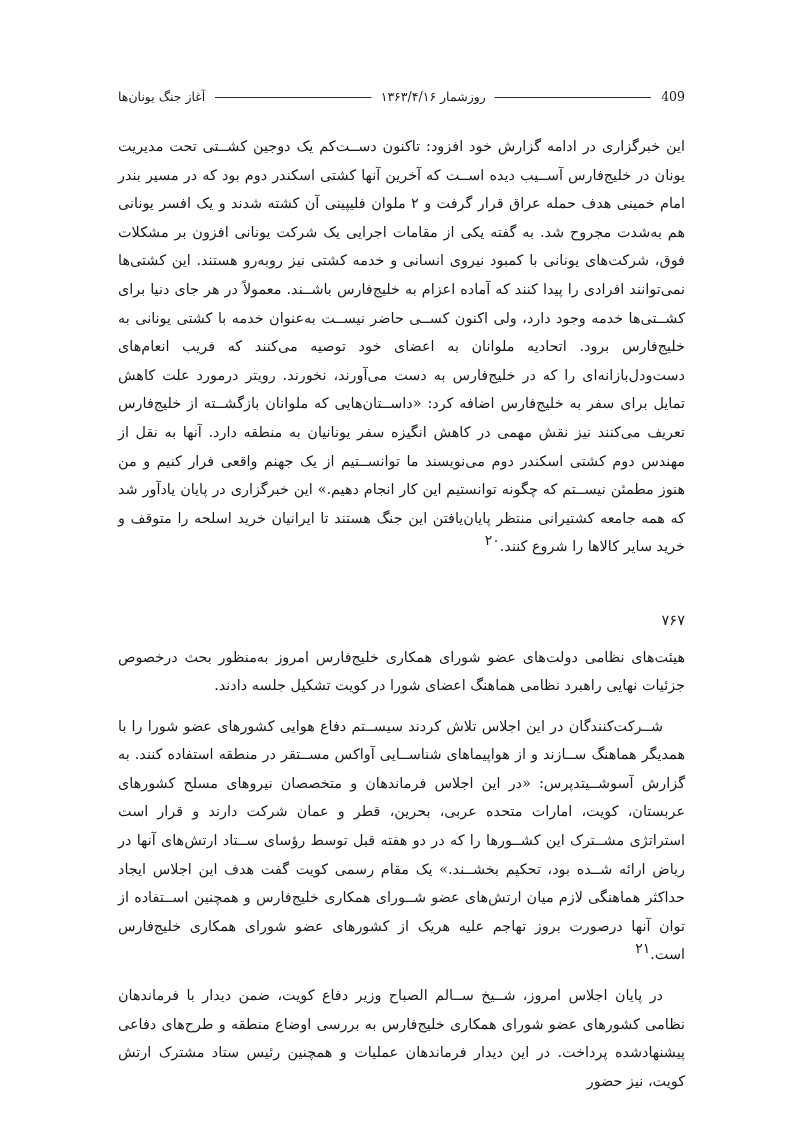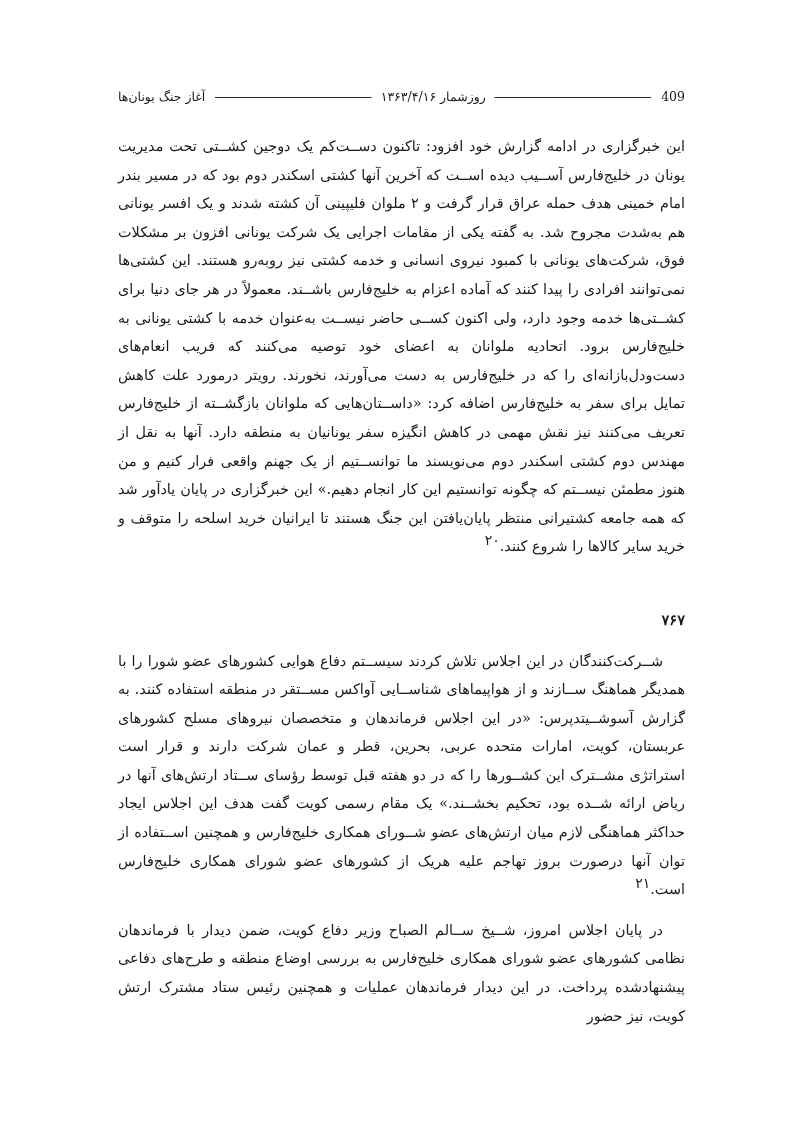--- a/index.html
+++ b/index.html
@@ -82,21 +82,21 @@
     text-align: justify;
   }
   p.indent {
     text-indent: 22px;
     margin-top: 12px;
   }
   .section-num {
     margin-top: 34px;
     margin-bottom: 8px;
     font-size: 14.6px;
-    font-weight: bold;
+    font-weight: normal;
     line-height: 28.6px;
     text-align: right;
   }
   .gap {
     height: 11px;
   }
   sup {
     font-size: 14px;
     vertical-align: super;
     line-height: 0;
@@ -118,20 +118,21 @@
 
   <div class="content">
 
 
     <p><span>این خبرگزاری در ادامه گزارش خود افزود: تاکنون دســت‌کم یک دوجین کشــتی تحت مدیریت یونان در خلیج‌فارس آســیب دیده اســت که آخرین آنها کشتی اسکندر دوم بود که در مسیر بندر امام خمینی هدف حمله عراق قرار گرفت و ۲ ملوان فلیپینی آن کشته شدند و یک افسر یونانی هم به‌شدت مجروح شد. به گفته یکی از مقامات اجرایی یک شرکت یونانی افزون بر مشکلات فوق، شرکت‌های یونانی با کمبود نیروی انسانی و خدمه کشتی نیز روبه‌رو هستند. این کشتی‌ها نمی‌توانند افرادی را پیدا کنند که آماده اعزام به خلیج‌فارس باشــند. معمولاً در هر جای دنیا برای کشــتی‌ها خدمه وجود دارد، ولی اکنون کســی حاضر نیســت به‌عنوان خدمه با کشتی یونانی به خلیج‌فارس برود. اتحادیه ملوانان به اعضای خود توصیه می‌کنند که فریب انعام‌های دست‌و‌دل‌بازانه‌ای را که در خلیج‌فارس به دست می‌آورند، نخورند. رویتر درمورد علت کاهش تمایل برای سفر به خلیج‌فارس اضافه کرد: «داســتان‌هایی که ملوانان بازگشــته از خلیج‌فارس تعریف می‌کنند نیز نقش مهمی در کاهش انگیزه سفر یونانیان به منطقه دارد. آنها به نقل از مهندس دوم کشتی اسکندر دوم می‌نویسند ما توانســتیم از یک جهنم واقعی فرار کنیم و من هنوز مطمئن نیســتم که چگونه توانستیم این کار انجام دهیم.» این خبرگزاری در پایان یادآور شد که همه جامعه کشتیرانی منتظر پایان‌یافتن این جنگ هستند تا ایرانیان خرید اسلحه را متوقف و خرید سایر کالاها را شروع کنند.</span><sup>۲۰</sup></p>
 
     <div class="gap"></div>
 
     <div class="section-num">۷۶۷</div>
 
+    <p>هیئت‌های نظامی دولت‌های عضو شورای همکاری خلیج‌فارس امروز به‌منظور بحث درخصوص جزئیات نهایی راهبرد نظامی هماهنگ اعضای شورا در کویت تشکیل جلسه دادند.</p>
 
     <p class="indent"><span>شــرکت‌کنندگان در این اجلاس تلاش کردند سیســتم دفاع هوایی کشورهای عضو شورا را با همدیگر هماهنگ ســازند و از هواپیماهای شناســایی آواکس مســتقر در منطقه استفاده کنند. به گزارش آسوشــیتدپرس: «در این اجلاس فرماندهان و متخصصان نیروهای مسلح کشورهای عربستان، کویت، امارات متحده عربی، بحرین، قطر و عمان شرکت دارند و قرار است استراتژی مشــترک این کشــورها را که در دو هفته قبل توسط رؤسای ســتاد ارتش‌های آنها در ریاض ارائه شــده بود، تحکیم بخشــند.» یک مقام رسمی کویت گفت هدف این اجلاس ایجاد حداکثر هماهنگی لازم میان ارتش‌های عضو شــورای همکاری خلیج‌فارس و همچنین اســتفاده از توان آنها درصورت بروز تهاجم علیه هریک از کشورهای عضو شورای همکاری خلیج‌فارس است.</span><sup>۲۱</sup></p>
 
     <p class="indent">در پایان اجلاس امروز، شــیخ ســالم الصباح وزیر دفاع کویت، ضمن دیدار با فرماندهان نظامی کشورهای عضو شورای همکاری خلیج‌فارس به بررسی اوضاع منطقه و طرح‌های دفاعی پیشنهادشده پرداخت. در این دیدار فرماندهان عملیات و همچنین رئیس ستاد مشترک ارتش کویت، نیز حضور</p>
 
   </div>
 
 </div>
 
 </body></html>

